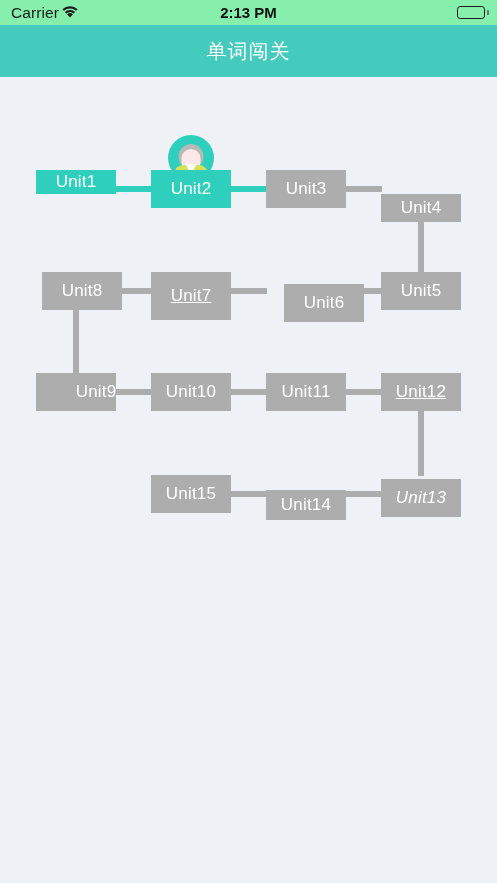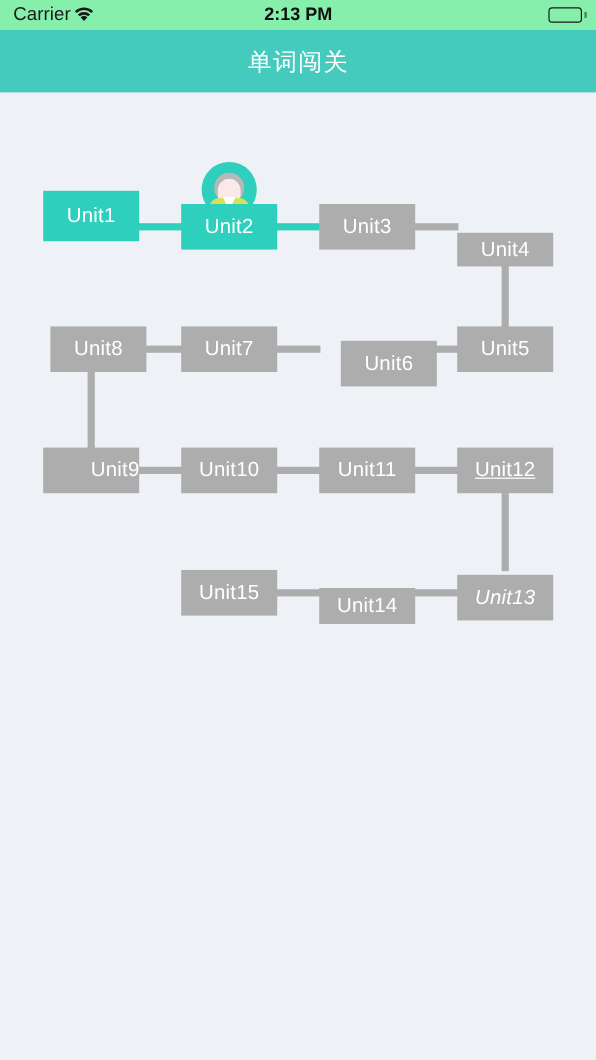--- a/index.html
+++ b/index.html
@@ -131,39 +131,39 @@
       <div class="link h locked" style="left: 345px; width: 37px; top: 211px;"></div>
       <div class="link h locked" style="left: 230px; width: 37px; top: 211px;"></div>
       <div class="link h locked" style="left: 115px; width: 37px; top: 211px;"></div>
       <div class="link v locked" style="top: 232px; height: 65px; left: 73px;"></div>
       <div class="link h locked" style="left: 115px; width: 37px; top: 312px;"></div>
       <div class="link h locked" style="left: 230px; width: 37px; top: 312px;"></div>
       <div class="link h locked" style="left: 345px; width: 37px; top: 312px;"></div>
       <div class="link v locked" style="top: 333px; height: 66px; left: 418px;"></div>
       <div class="link h locked" style="left: 345px; width: 37px; top: 414px;"></div>
       <div class="link h locked" style="left: 230px; width: 37px; top: 414px;"></div>
-      <div class="node unlocked" style="left: 36px; top: 82px; width: 80px; height: 42px;">
+      <div class="node unlocked" style="left: 36px; top: 93px; width: 80px; height: 24px;">
         <span>Unit1</span>
       </div>
       <div class="node unlocked" style="left: 151px; top: 93px; width: 80px; height: 38px;">
         <span>Unit2</span>
       </div>
       <div class="node locked" style="left: 266px; top: 93px; width: 80px; height: 38px;">
         <span>Unit3</span>
       </div>
       <div class="node locked" style="left: 381px; top: 93px; width: 80px; height: 28px; margin-top: 24px;">
         <span>Unit4</span>
       </div>
       <div class="node locked" style="left: 381px; top: 195px; width: 80px; height: 38px;">
         <span>Unit5</span>
       </div>
       <div class="node locked" style="left: 284px; top: 195px; width: 80px; height: 38px; margin-top: 12px;">
         <span>Unit6</span>
       </div>
-      <div class="node locked" style="left: 151px; top: 195px; width: 80px; height: 38px;">
+      <div class="node locked" style="left: 151px; top: 195px; width: 80px; height: 48px; text-decoration: underline;">
         <span>Unit7</span>
       </div>
       <div class="node locked" style="left: 42px; top: 195px; width: 80px; height: 38px;">
         <span>Unit8</span>
       </div>
       <div class="node locked" style="left: 36px; top: 296px; width: 80px; height: 38px; padding-left: 40px;">
         <span>Unit9</span>
       </div>
       <div class="node locked" style="left: 151px; top: 296px; width: 80px; height: 38px;">
         <span>Unit10</span>

